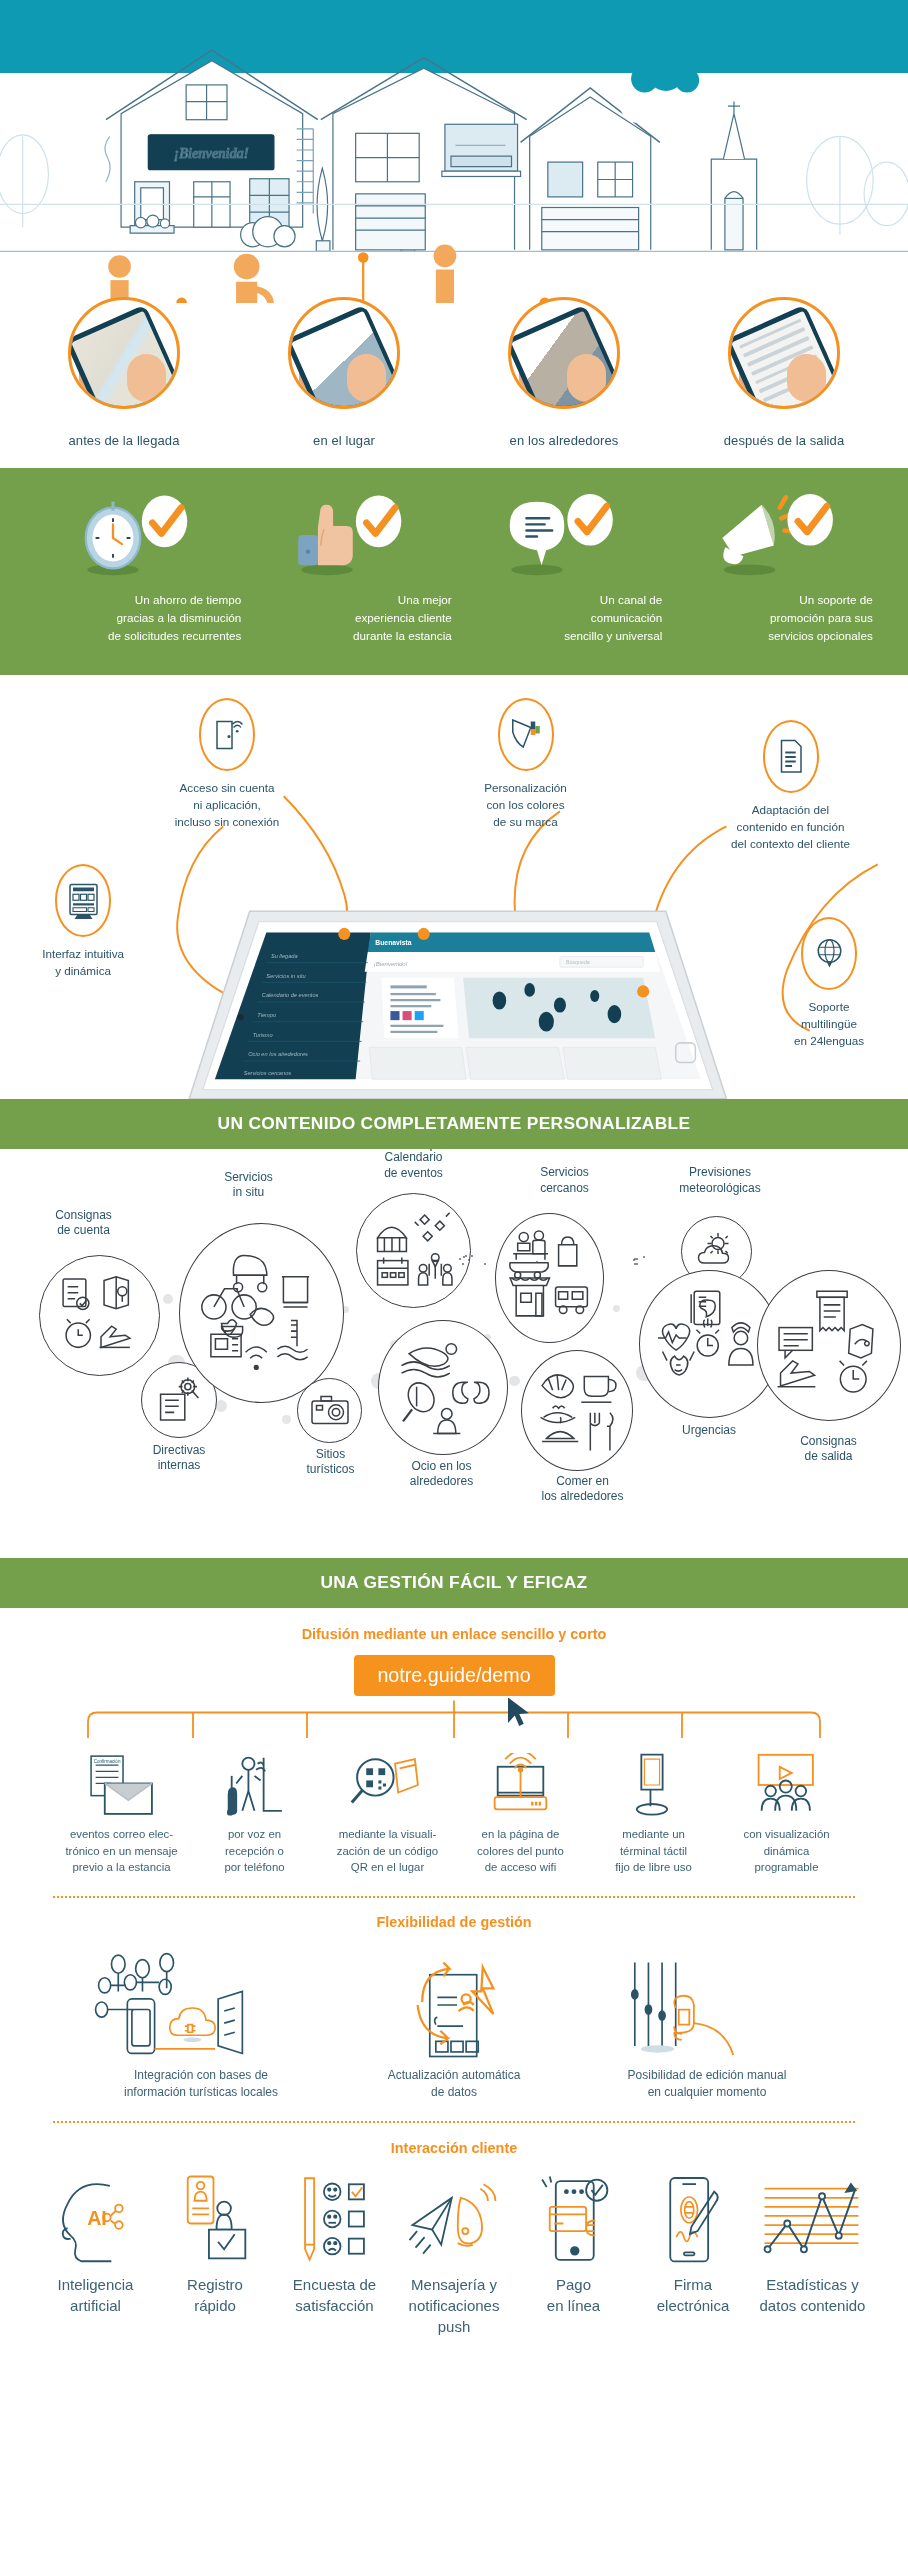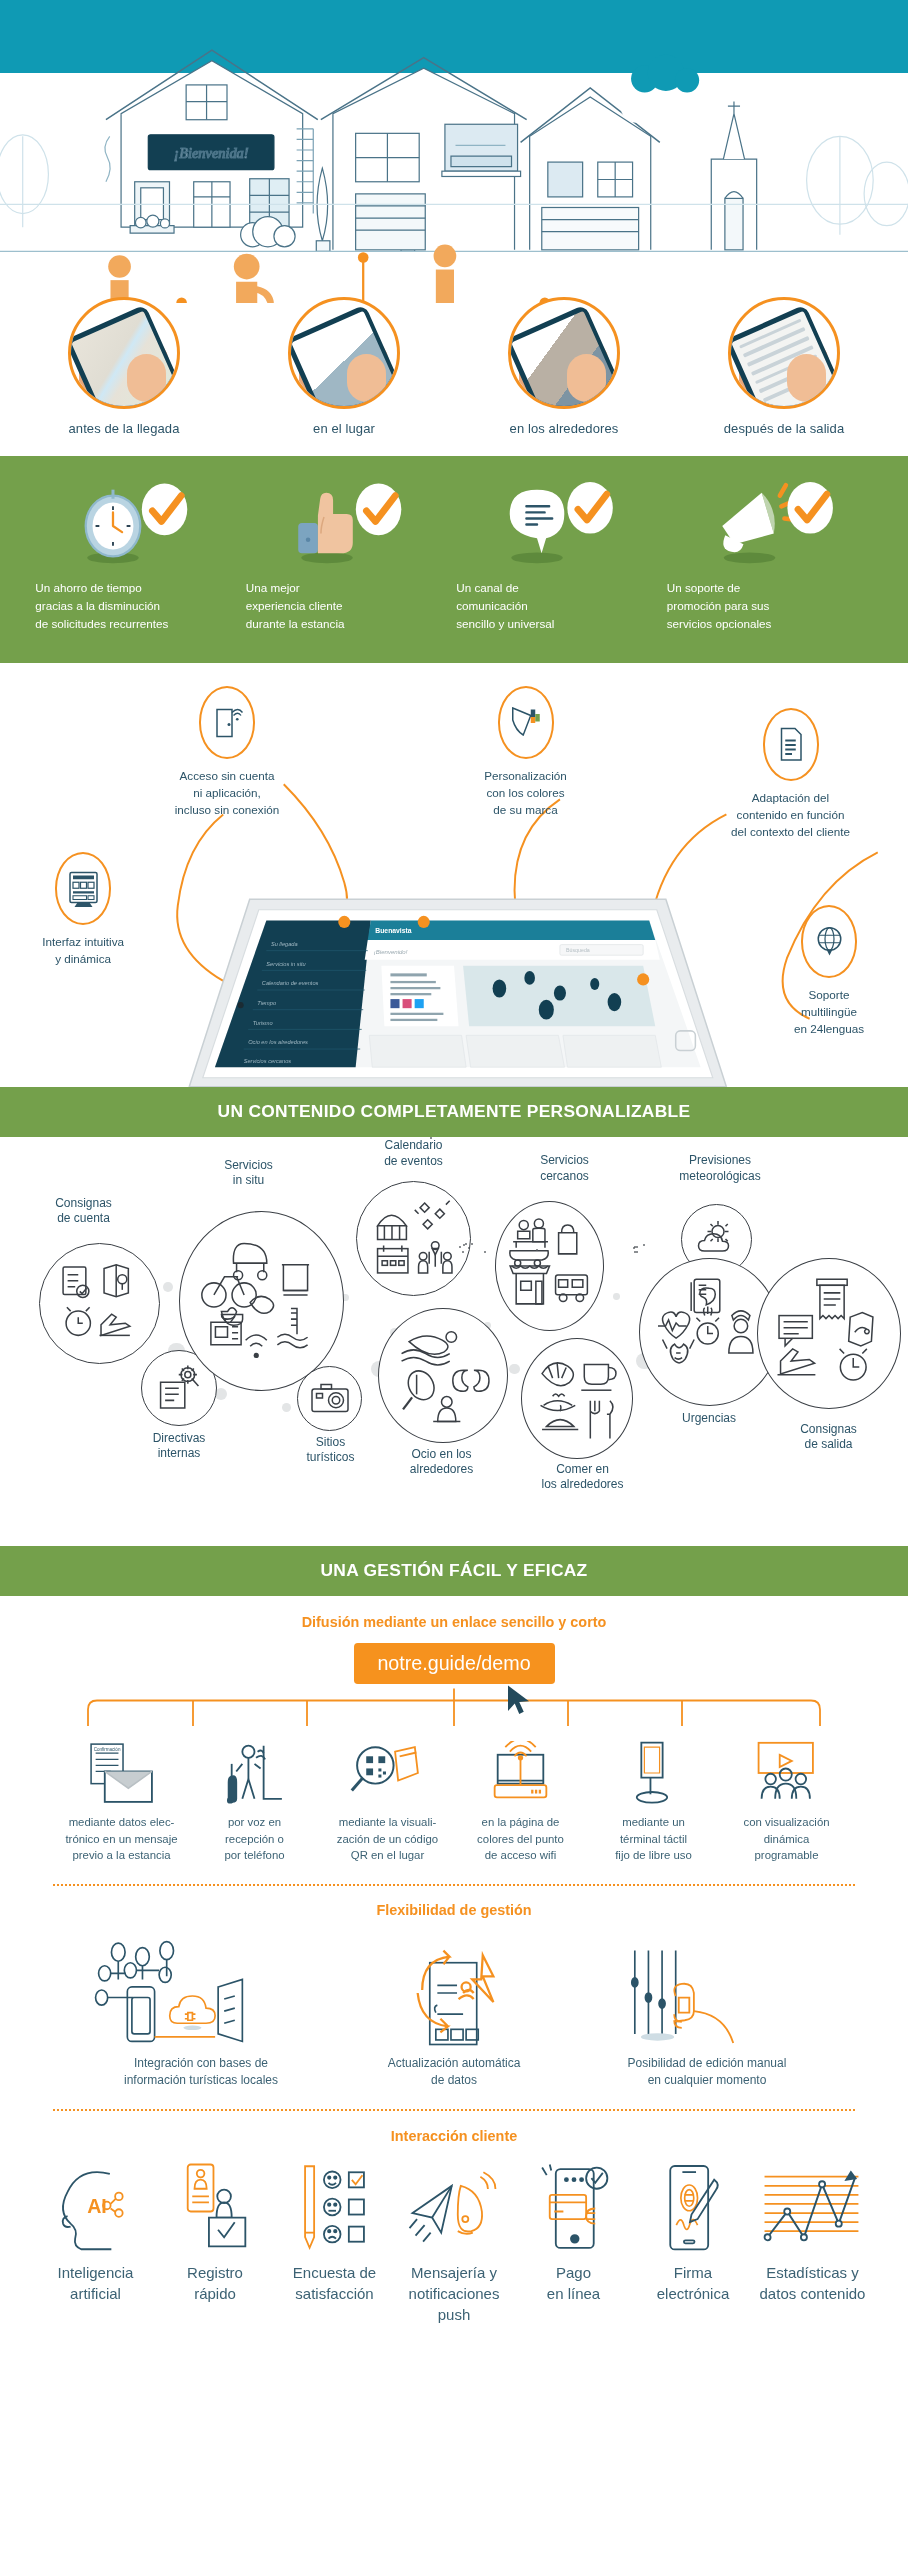--- a/index.html
+++ b/index.html
@@ -78,21 +78,21 @@
     border-radius: 48% 48% 30% 30%;
   }
   .hand2 {
     position: absolute;
     width: 39px; height: 48px;
     right: 10.6px; bottom: 4.5px;
     background: #f0bd95;
     border-radius: 19.7px;
   }
   .phone-label {
-    margin-top: 12px;
+    margin-top: 24px;
     font-size: 13px;
     color: #2c5468;
     letter-spacing: 0.1px;
   }
   .sc-map { background: linear-gradient(145deg,#e8e4da 0%, #e0ddd3 40%, #cfe8f5 45%, #e6e2d8 55%, #dfeadb 100%); }
   .sc-doc { background: linear-gradient(160deg,#ffffff 0 45%, #9fb7c4 45% 100%); }
   .sc-img { background: linear-gradient(150deg,#ffffff 0 30%, #b9b0a4 30% 62%, #7d94a3 62% 100%); }
   .sc-list { background: #f3f4f2; }
   .sc-list i {
     display:block; height:3.8px; margin:6px 6px 0 6px;
@@ -100,21 +100,21 @@
   }
 
   
   .benefits {
     background: #74a04b;
     padding: 26px 23px 30px 23px;
     display: flex;
     justify-content: center;
     gap: 4.5px;
   }
-  .benefit { width: 206px; text-align: left; }
+  .benefit { width: 206px; text-align: right; }
   .benefit-icon {
     height: 82px;
     position: relative;
     margin-bottom: 15px;
   }
   .benefit-icon svg { position:absolute; left:50%; top:0; transform:translateX(-50%); }
   .benefit-text {
     color: #ffffff;
     font-size: 11.7px;
     line-height: 1.55;
@@ -1020,21 +1020,21 @@
             <rect x="8" y="4" width="42" height="52" fill="#ffffff" stroke="#2c5468" stroke-width="2"></rect>
             <g stroke="#2c5468" stroke-width="1.6">
                 <path d="M14 16 h30 M14 24 h30 M14 32 h30 M14 40 h20"></path>
               </g>
             <text x="29" y="13" font-size="6" fill="#2c5468" text-anchor="middle" font-family="Liberation Sans, sans-serif">Confirmación</text>
             <rect x="26" y="40" width="62" height="40" fill="#ffffff" stroke="#2c5468" stroke-width="2.4"></rect>
             <path d="M26 40 l31 22 l31 -22" fill="#c7cdd0" stroke="#b9c0c4" stroke-width="2"></path>
           </svg>
         </div>
         <div class="diff-text">
-          <div>mediante datos elec-</div>
+          <div>eventos correo elec-</div>
           <div>trónico en un mensaje</div>
           <div>previo a la estancia</div>
         </div>
       </div>
 
       <div class="diff-col">
         <div class="diff-icon">
           <svg width="73" height="64" viewBox="0 0 96 84">
             <g fill="none" stroke="#2c5468" stroke-width="2.4">
               <circle cx="40" cy="14" r="8"></circle>

